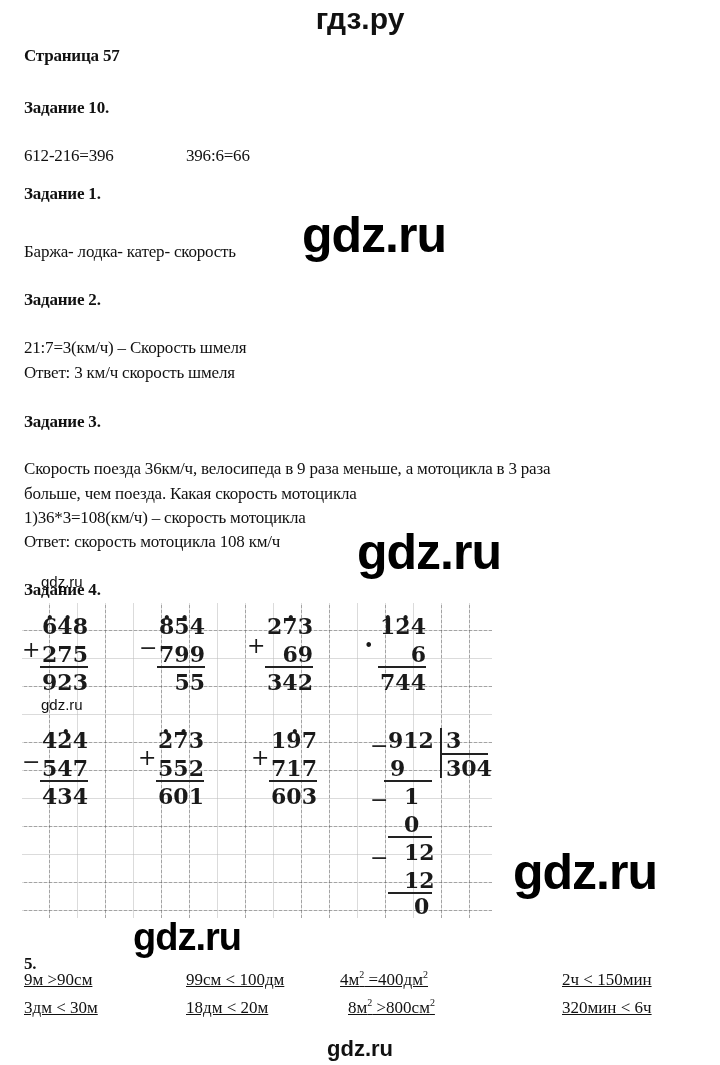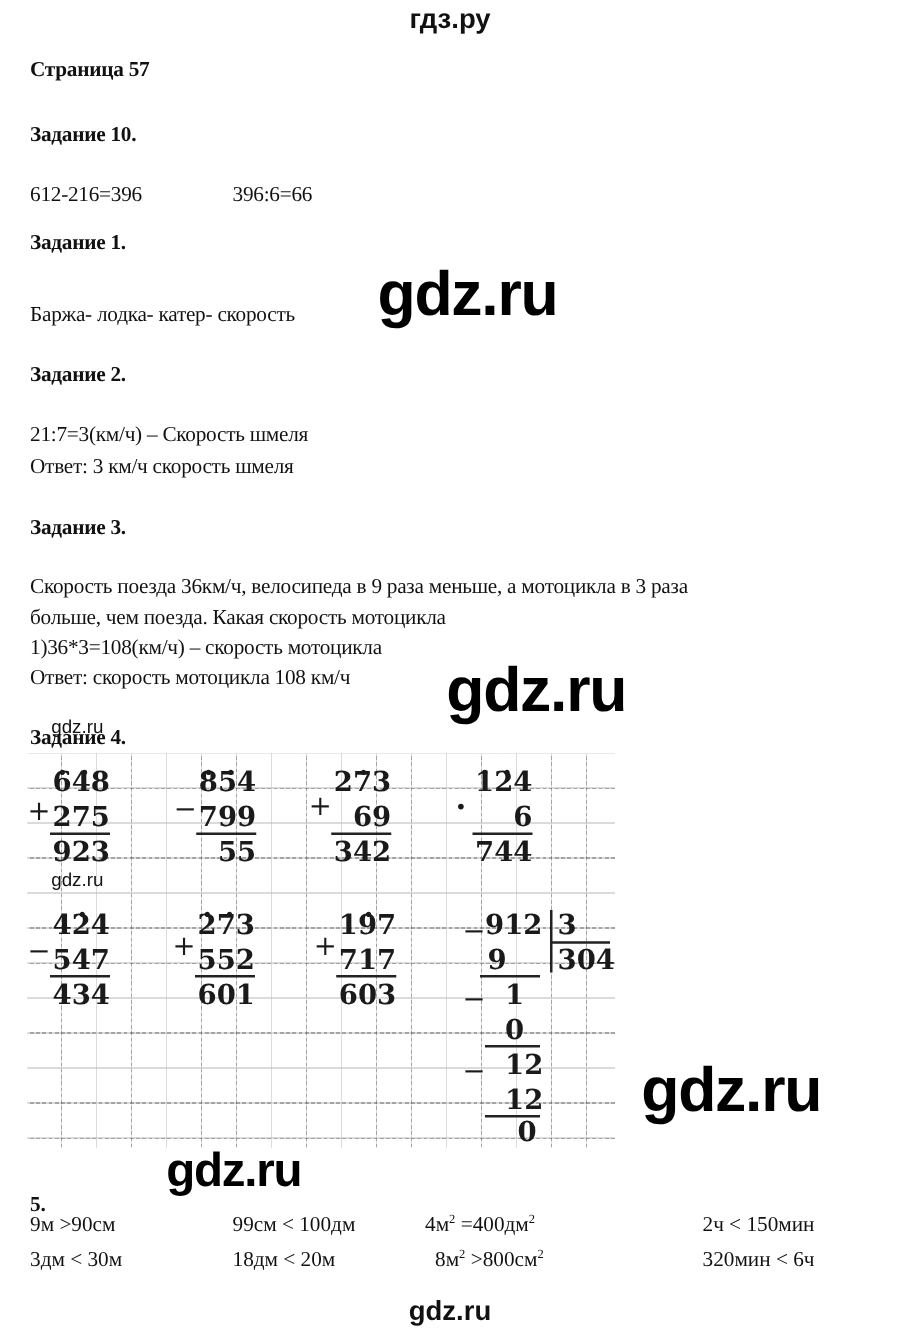--- a/index.html
+++ b/index.html
@@ -1,20 +1,20 @@
 <!DOCTYPE html>
 <html><head>
 <meta charset="utf-8">
 <style>
   * { box-sizing: border-box; margin: 0; padding: 0; }
   html, body { width: 720px; height: 1065px; background: #ffffff; overflow: hidden; }
   body { position: relative; font-family: "Liberation Serif", "DejaVu Serif", serif; color: #111; }
 
   .site-header { position: absolute; top: 0; left: 0; width: 720px; text-align: center;
-    font-family: "Liberation Sans", "DejaVu Sans", sans-serif; font-weight: bold; font-size: 22px; top: 2px; color:#111; }
+    font-family: "Liberation Sans", "DejaVu Sans", sans-serif; font-weight: bold; font-size: 30px; top: 2px; color:#111; }
 
   .heading { position: absolute; left: 24px; font-weight: bold; font-size: 17px; letter-spacing: -0.2px; }
   .line { position: absolute; left: 24px; font-size: 17px; letter-spacing: -0.2px; white-space: nowrap; }
 
   .wm-big { position: absolute; font-family: "Liberation Sans", "DejaVu Sans", sans-serif; font-weight: bold;
     font-size: 50px; letter-spacing: -1px; color: #000; line-height: 1; }
   .wm-small { position: absolute; font-family: "Liberation Sans", "DejaVu Sans", sans-serif;
     font-size: 15px; color: #111; line-height: 1; }
 
   
@@ -33,21 +33,21 @@
   .calc { position: absolute; font-family: "DejaVu Serif", "Liberation Serif", serif; font-weight: bold;
     font-size: 22px; color: #1a1a1a; line-height: 28px; }
   .calc .row { position: relative; height: 28px; text-align: right; white-space: nowrap; }
   .calc .uline { border-bottom: 2px solid #222; }
   .calc .op { position: absolute; font-size: 22px; font-weight: normal; }
   .dots { position: absolute; font-size: 12px; letter-spacing: 3px; top: -8px; }
 
   .div-bar { position: absolute; border-left: 2px solid #222; }
   .div-hline { position: absolute; border-top: 2px solid #222; }
 
-  .comp { position: absolute; font-size: 17px; white-space: nowrap; }
+  .comp { position: absolute; font-size: 17px; white-space: nowrap; text-decoration: underline; }
   sup { font-size: 10px; vertical-align: super; line-height: 0; }
 </style>
 </head>
 <body>
 
 <div class="site-header">гдз.ру</div>
 
 <div class="heading" style="top:46px">Страница 57</div>
 
 <div class="heading" style="top:98px">Задание 10.</div>

